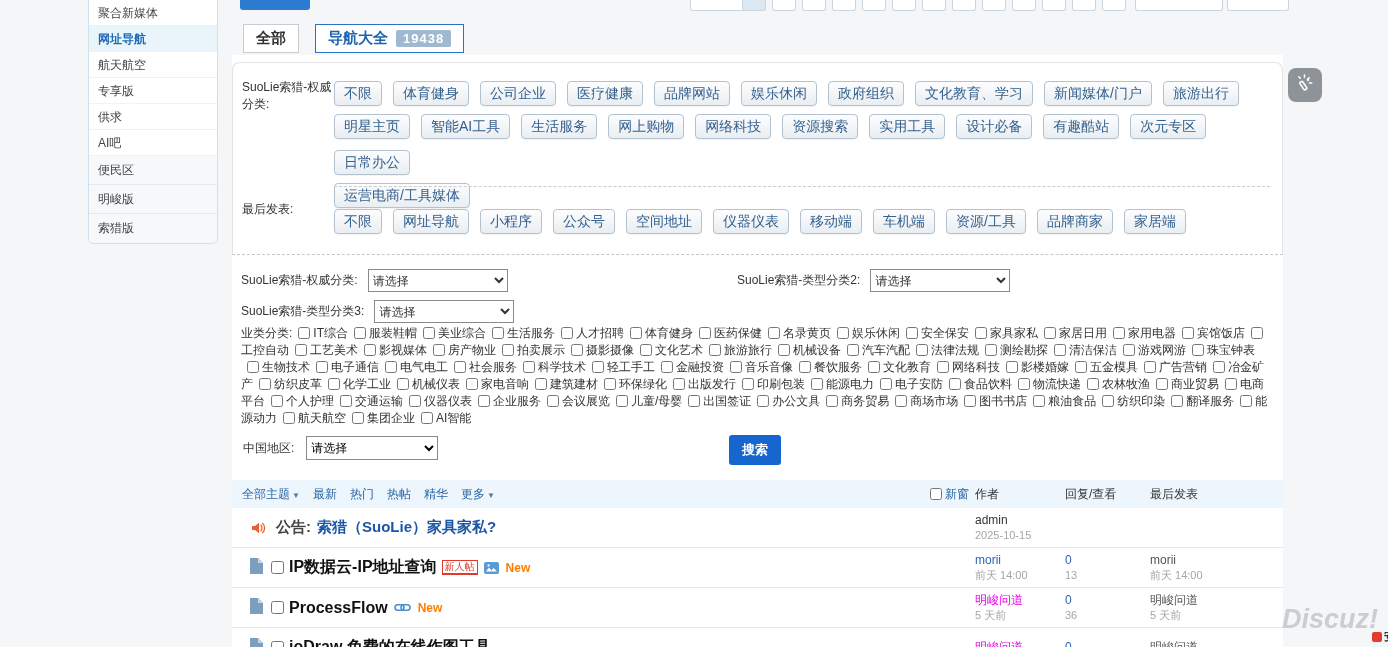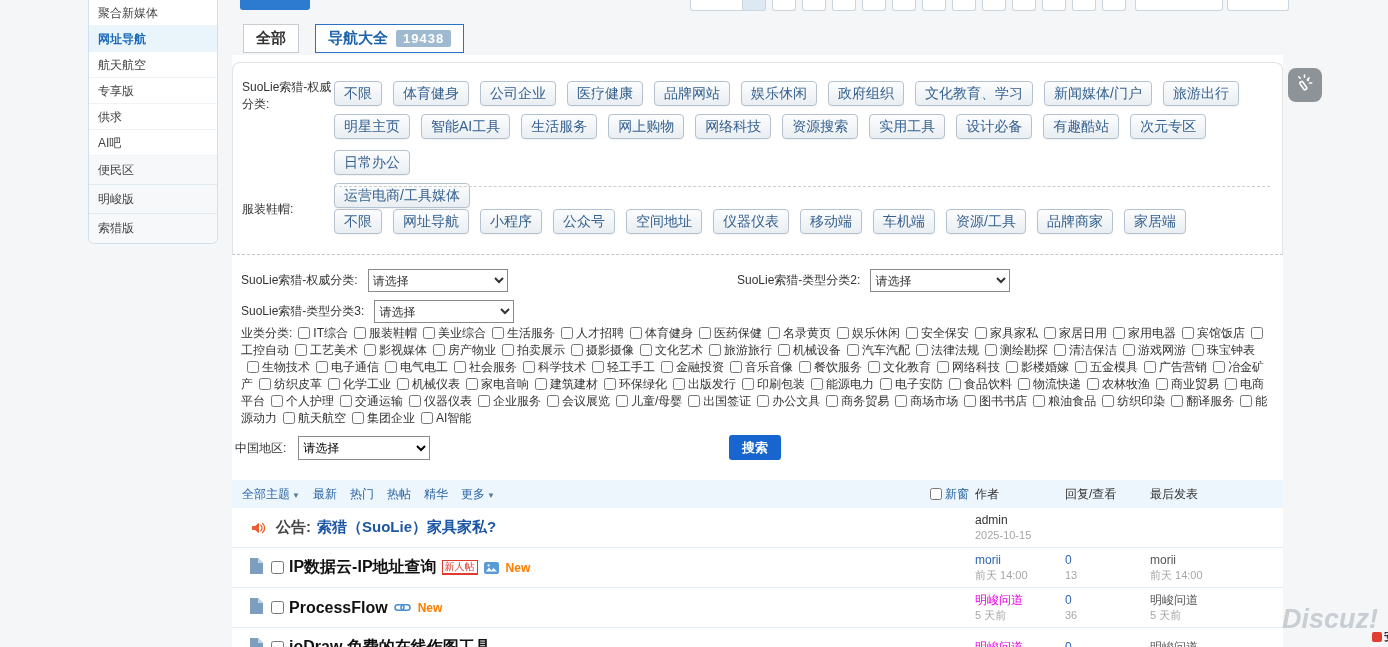--- a/index.html
+++ b/index.html
@@ -73,24 +73,24 @@
   }
   .dash-sep { position:absolute; left:101px; right:12px; top:123px; border-top:1px dashed #cccccc; }
   
   .sel-row { position:absolute; font-size:12px; color:#333; display:flex; align-items:center; }
   .sel-row select {
     width:140px; height:23px; font-size:12px; color:#333; margin-left:10px;
     border:1px solid #8a8a8a; background:#fff;
   }
   .industry { position:absolute; left:9px; right:8px; top:270px; font-size:12px; line-height:17px; color:#333; }
   .industry input { width:12px; height:12px; vertical-align:-2px; margin:0 3px 0 6px; }
-  .region-row { position:absolute; left:3px; top:381px; font-size:12px; display:flex; align-items:center; }
+  .region-row { position:absolute; left:11px; top:381px; font-size:12px; display:flex; align-items:center; }
   .region-row select { width:132px; height:24px; font-size:12px; margin-left:12px; border:1px solid #8a8a8a; background:#fff; }
   .search-btn {
-    position:absolute; left:497px; top:380px; width:52px; height:25px;
+    position:absolute; left:497px; top:380px; width:52px; height:30px;
     background:#1765cf; color:#fff; font-size:13px; font-weight:bold;
     border:none; border-radius:3px; cursor:pointer;
   }
   
   .threadbar {
     position:absolute; left:0; top:425px; width:1051px; height:28px;
     background:#ecf6fc; display:flex; align-items:center; padding:0 10px; font-size:12px;
   }
   .tb-links { display:flex; align-items:center; gap:13px; flex:1; }
   .tb-link { color:#2b65a5; cursor:pointer; text-decoration:none; }
@@ -214,21 +214,21 @@
           <a class="pill">设计必备</a>
           <a class="pill">有趣酷站</a>
           <a class="pill">次元专区</a>
           <a class="pill">日常办公</a>
         </div>
         <div class="pill-row">
           <a class="pill">运营电商/工具媒体</a>
         </div>
       </div>
     <div class="dash-sep"></div>
-    <div class="panel-label lab2">服装鞋帽:</div>
+    <div class="panel-label lab2">最后发表:</div>
     <div class="pills2">
         <div class="pill-row">
           <a class="pill">不限</a>
           <a class="pill">网址导航</a>
           <a class="pill">小程序</a>
           <a class="pill">公众号</a>
           <a class="pill">空间地址</a>
           <a class="pill">仪器仪表</a>
           <a class="pill">移动端</a>
           <a class="pill">车机端</a>

